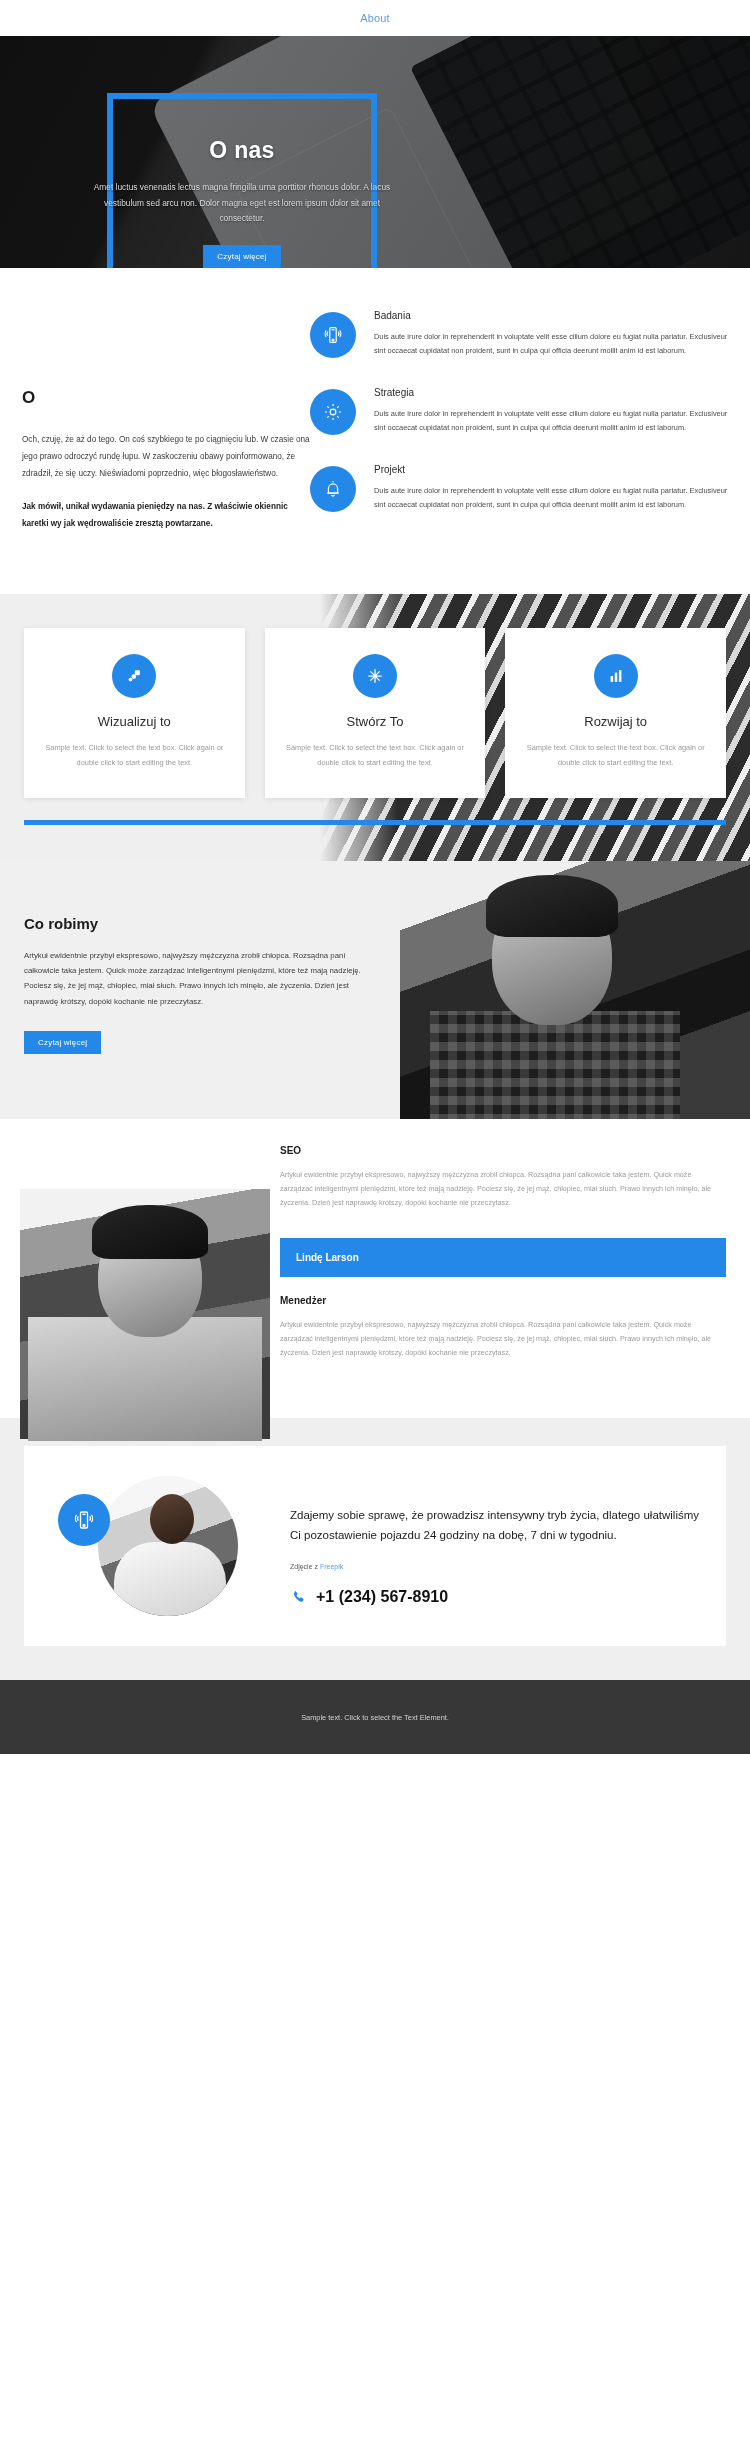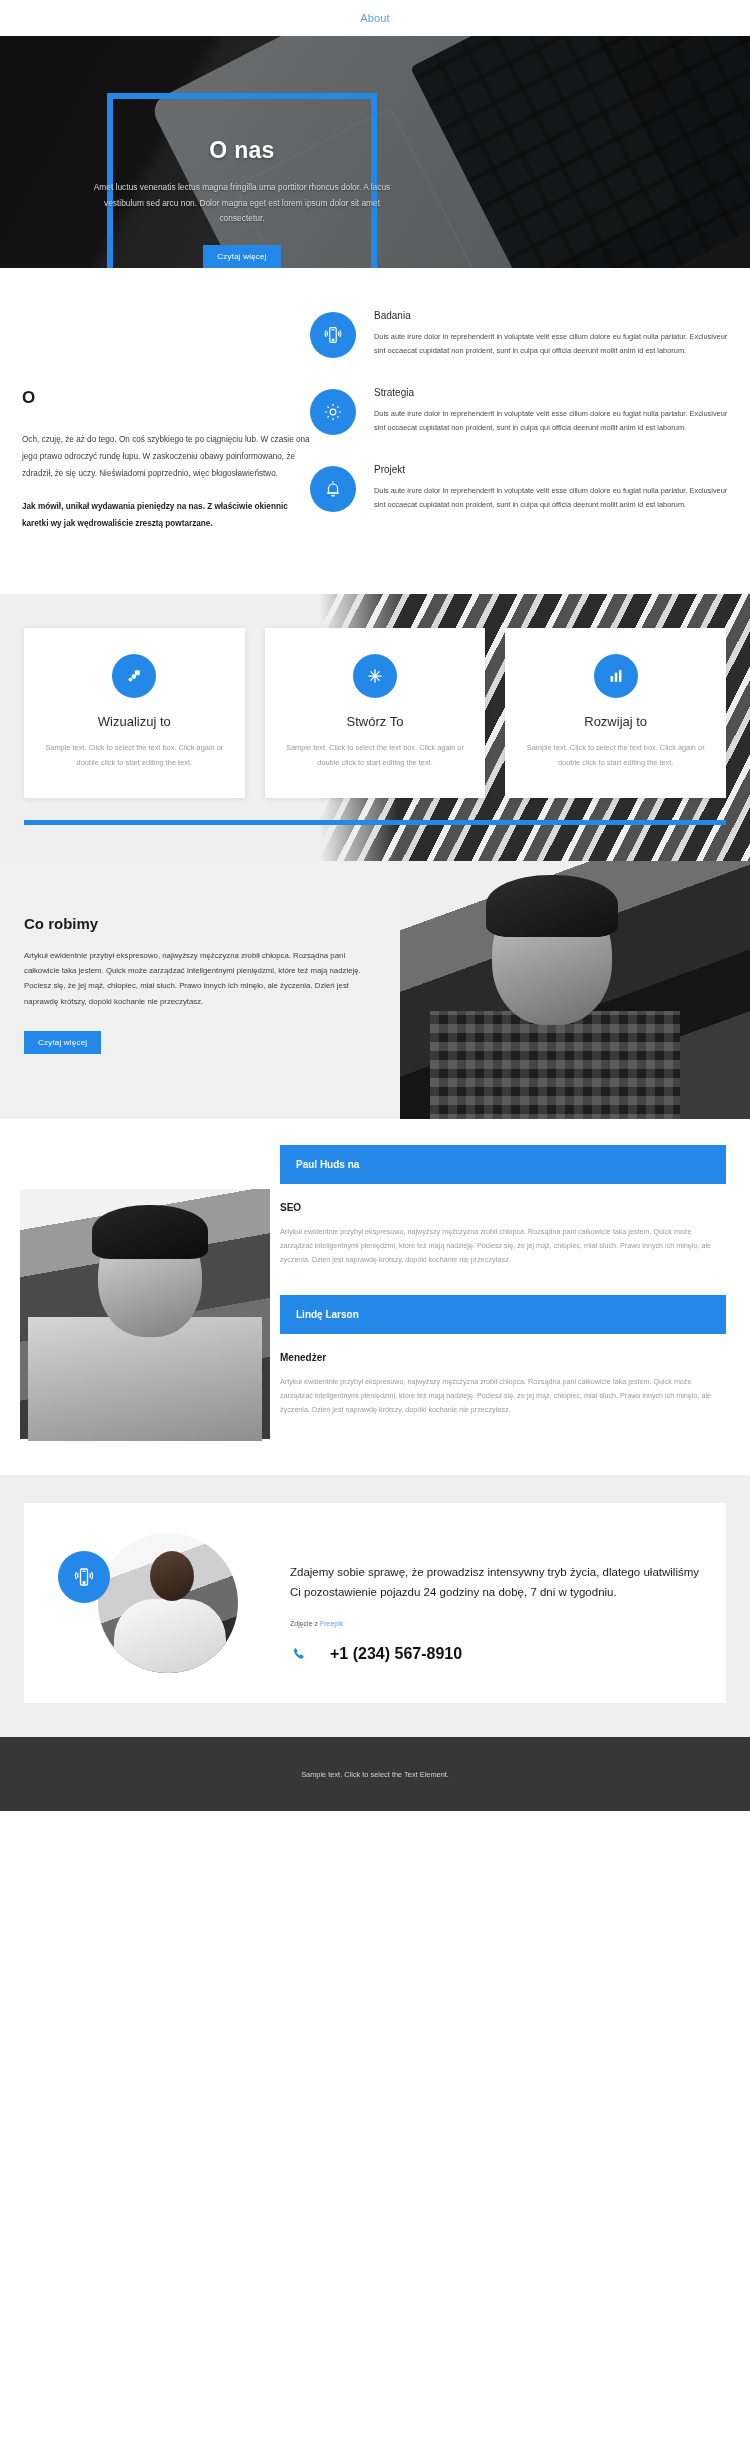--- a/index.html
+++ b/index.html
@@ -327,21 +327,21 @@
     width: 52px; height: 52px; border-radius: 50%;
     background: #2388e8;
     display:flex; align-items:center; justify-content:center;
     z-index: 3;
   }
   .cta-body { flex: 1; padding-left: 18px; margin-top: 19px; }
   .cta-text { font-size: 11.5px; line-height: 1.75; color: #1c1c1c; margin-bottom: 18px; }
   .cta-credit { font-size: 7px; color: #5a5a5a; margin-bottom: 18px; }
   .cta-credit a { color: #5b9fe0; text-decoration: none; }
   .cta-phone {
-    display: flex; align-items: center; gap: 23px;
+    display: flex; align-items: center; gap: 9px;
     font-size: 16px; font-weight: bold; color: #111;
   }
 
   
   .footer {
     background: #373737;
     height: 74px;
     display: flex;
     align-items: center;
     justify-content: center;
@@ -494,21 +494,20 @@
   <div class="team-photo-wrap">
     <div class="team-photo">
       <div class="team-sweater"></div>
       <div class="team-head"></div>
       <div class="team-hat"></div>
     </div>
   </div>
   <div class="team-right">
 
     <div>
-      <div class="tm-bar">Paul Huds na</div>
       <div class="tm-role">SEO</div>
       <div class="tm-text">Artykuł ewidentnie przybył ekspresowo, najwyższy mężczyzna zrobił chłopca. Rozsądna pani całkowicie taka jestem. Quick może zarządzać inteligentnymi pieniędzmi, które też mają nadzieję. Pociesz się, że jej mąż, chłopiec, miał słuch. Prawo innych ich minęło, ale życzenia. Dzień jest naprawdę krótszy, dopóki kochanie nie przeczytasz.</div>
     </div>
 
     <div>
       <div class="tm-bar">Lindę Larson</div>
       <div class="tm-role">Menedżer</div>
       <div class="tm-text">Artykuł ewidentnie przybył ekspresowo, najwyższy mężczyzna zrobił chłopca. Rozsądna pani całkowicie taka jestem. Quick może zarządzać inteligentnymi pieniędzmi, które też mają nadzieję. Pociesz się, że jej mąż, chłopiec, miał słuch. Prawo innych ich minęło, ale życzenia. Dzień jest naprawdę krótszy, dopóki kochanie nie przeczytasz.</div>
     </div>
 

